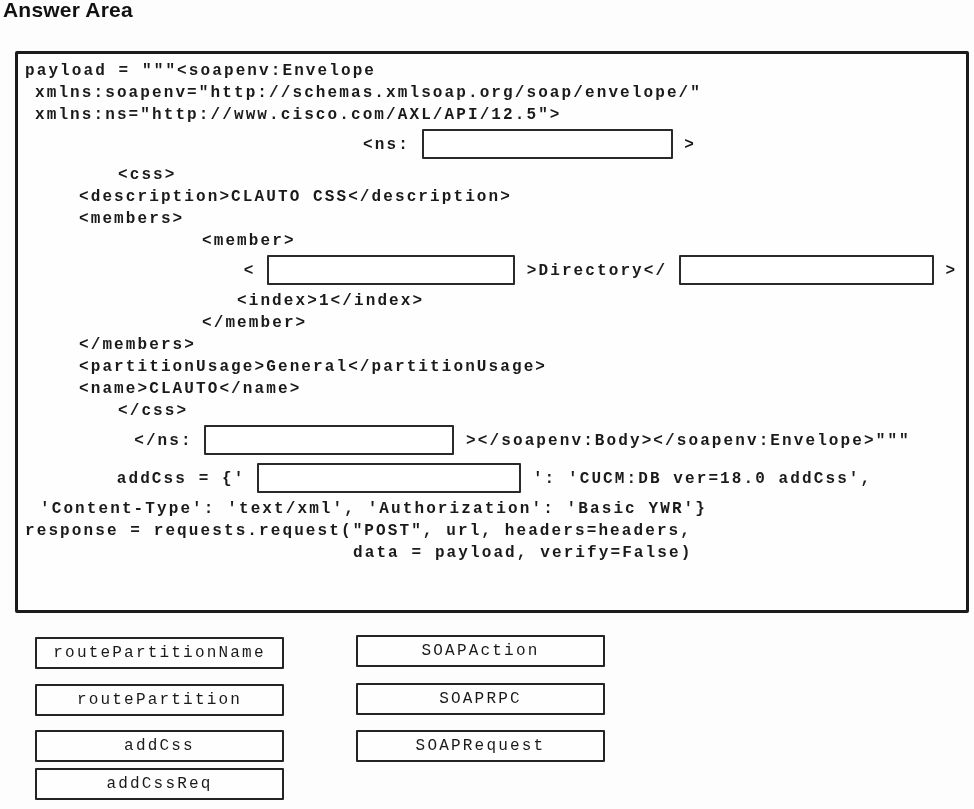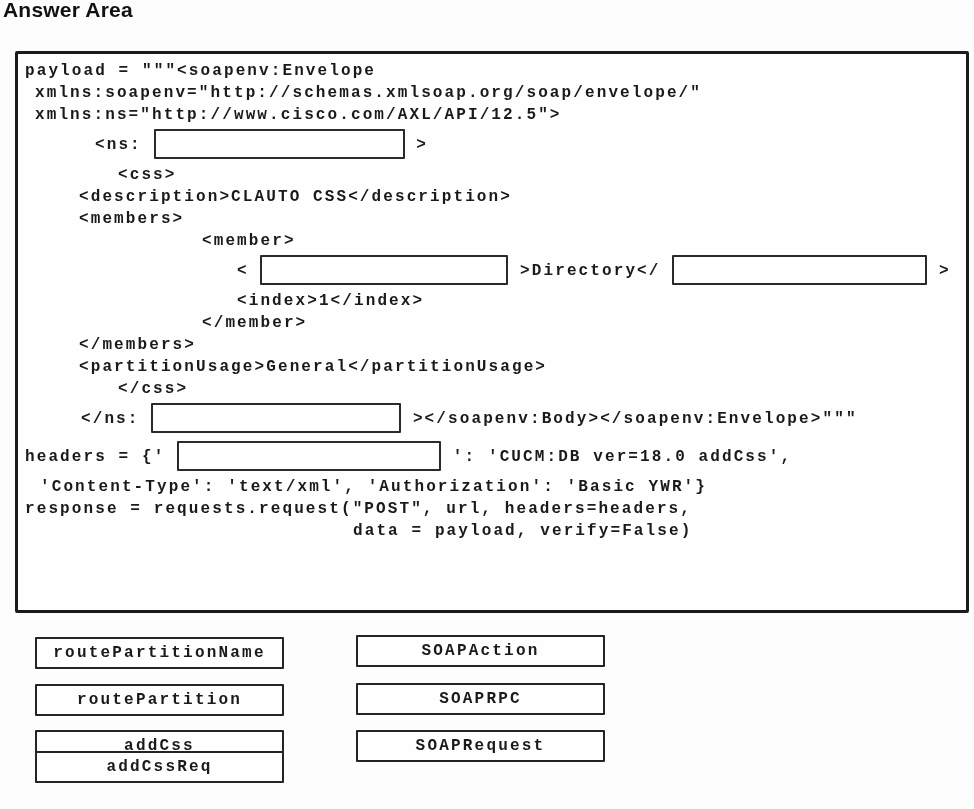--- a/index.html
+++ b/index.html
@@ -15,41 +15,41 @@
   .panel{
     position:absolute;left:15px;top:51px;width:948px;height:556px;
     border:3px solid #1b1b1b;border-radius:2px;background:#fefefe;
   }
   .code{
     position:absolute;left:7px;top:6px;right:2px;
     font-family:"Liberation Mono","DejaVu Sans Mono",monospace;
     font-weight:700;font-size:16px;letter-spacing:2.1px;color:#1a1a1a;
   }
   .ln{height:22px;line-height:22px;white-space:pre;}
-  .ln.hb{height:38px;line-height:38px;}
+  .ln.hb{height:38px;line-height:38px;text-align:center;}
   .blank{
     display:inline-block;box-sizing:border-box;
     width:250px;height:30px;margin-bottom:2px;
     border:2px solid #2a2a2a;border-radius:1px;background:#fff;
     vertical-align:middle;
   }
   .w251{width:251px}.w248{width:248px}.w255{width:255px}.w250{width:250px}.w264{width:264px}
   .i0{margin-left:0}.i10{margin-left:10px}.i27{margin-left:27px}.i15{margin-left:15px}
   .i67{margin-left:56px}.i70{margin-left:70px}.i93{margin-left:93px}
   .i133{margin-left:54px}.i177{margin-left:177px}.i212{margin-left:212px}
   .i328{margin-left:328px}
   .opt{
     position:absolute;box-sizing:border-box;width:249px;height:32px;
     border:2px solid #242424;border-radius:1px;background:#fefefe;
     text-align:center;line-height:28px;
     font-family:"Liberation Mono","DejaVu Sans Mono",monospace;
-    font-weight:700;font-size:16px;letter-spacing:2.2px;color:#1a1a1a;
+    font-weight:400;font-size:16px;letter-spacing:2.2px;color:#1a1a1a;
   }
   .colL{left:35px}.colR{left:356px}
-  .r1L{top:637px}.r2L{top:684px}.r3L{top:730px}.r4L{top:751px}
+  .r1L{top:637px}.r2L{top:684px}.r3L{top:730px}.r4L{top:768px}
   .r1R{top:635px}.r2R{top:683px}.r3R{top:730px}
 </style>
 </head>
 <body>
 
 <h1 class="page-title">Answer Area</h1>
 
 <div class="panel">
   <div class="code">
     <div class="ln i0"><span>payload = """&lt;soapenv:Envelope</span></div>
@@ -58,23 +58,24 @@
     <div class="ln hb i70"><span>&lt;ns: </span><span class="blank w251"></span><span> &gt;</span></div>
     <div class="ln i93"><span>&lt;css&gt;</span></div>
     <div class="ln i133"><span>&lt;description&gt;CLAUTO CSS&lt;/description&gt;</span></div>
     <div class="ln i133"><span>&lt;members&gt;</span></div>
     <div class="ln i177"><span>&lt;member&gt;</span></div>
     <div class="ln hb i212"><span>&lt; </span><span class="blank w248"></span><span> &gt;Directory&lt;/ </span><span class="blank w255"></span><span> &gt;</span></div>
     <div class="ln i212"><span>&lt;index&gt;1&lt;/index&gt;</span></div>
     <div class="ln i177"><span>&lt;/member&gt;</span></div>
     <div class="ln i133"><span>&lt;/members&gt;</span></div>
     <div class="ln i133"><span>&lt;partitionUsage&gt;General&lt;/partitionUsage&gt;</span></div>
+    <div class="ln i133"><span>&lt;name&gt;CLAUTO&lt;/name&gt;</span></div>
     <div class="ln i93"><span>&lt;/css&gt;</span></div>
     <div class="ln hb i67"><span>&lt;/ns: </span><span class="blank w250"></span><span> &gt;&lt;/soapenv:Body&gt;&lt;/soapenv:Envelope&gt;"""</span></div>
-    <div class="ln hb i0"><span>headers = {' </span><span class="blank w264"></span><span> ': 'CUCM:DB ver=18.0 addCss',</span></div>
+    <div class="ln hb i0"><span>addCss = {' </span><span class="blank w264"></span><span> ': 'CUCM:DB ver=18.0 addCss',</span></div>
     <div class="ln i15"><span>'Content-Type': 'text/xml', 'Authorization': 'Basic YWR'}</span></div>
     <div class="ln i0"><span>response = requests.request("POST", url, headers=headers,</span></div>
     <div class="ln i328"><span>data = payload, verify=False)</span></div>
   </div>
 </div>
 
 <div>
   <div class="opt colL r1L"><span>routePartitionName</span></div>
   <div class="opt colL r2L"><span>routePartition</span></div>
   <div class="opt colL r3L"><span>addCss</span></div>

